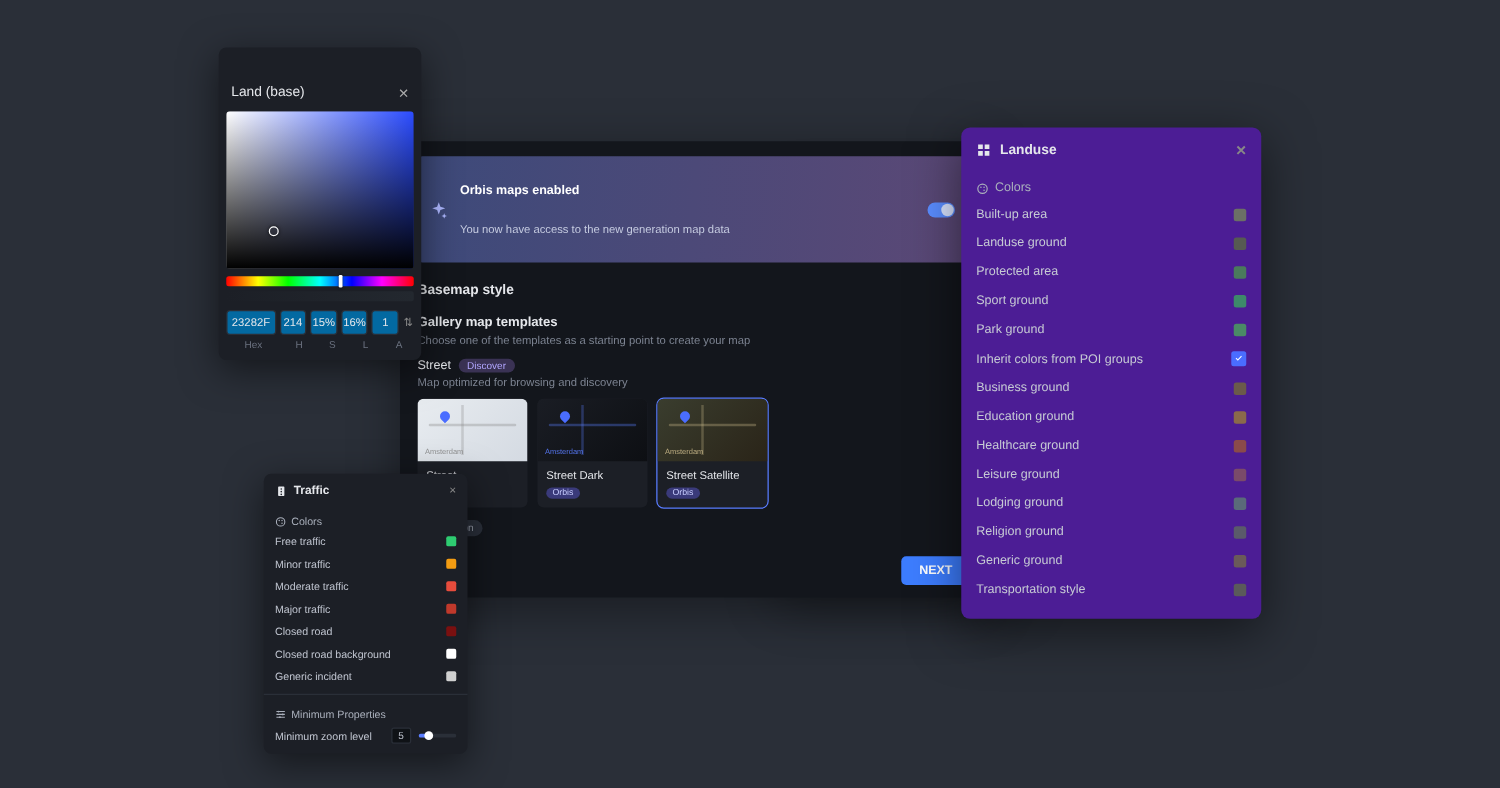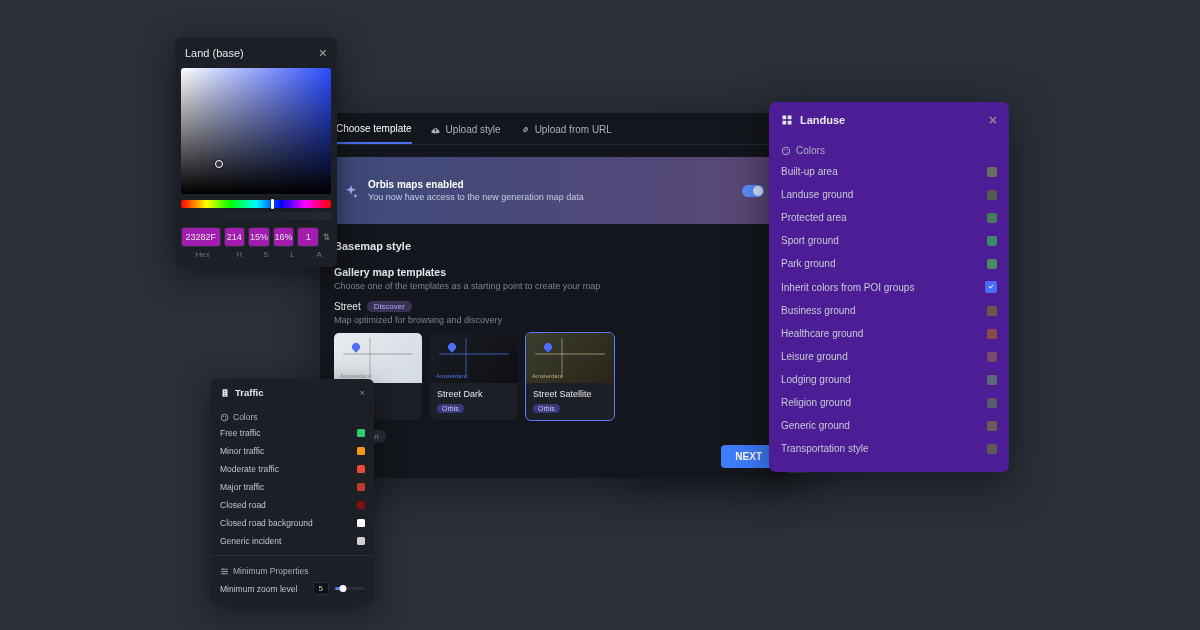--- a/index.html
+++ b/index.html
@@ -25,20 +25,21 @@
   box-shadow: 0 8px 30px rgba(0,0,0,0.5);
   z-index: 40;
 }
 .cp-header {
   display: flex;
   justify-content: space-between;
   align-items: center;
   padding: 8px 10px 4px;
   font-size: 11px;
   color: #e5e7eb;
+  margin-top: 21px;
 }
 .cp-close { cursor: pointer; color: #aaa; font-size: 14px; line-height: 1; }
 .cp-gradient {
   margin: 4px 6px 0;
   height: 126px;
   position: relative;
   border-radius: 3px;
   background:
     linear-gradient(to bottom, rgba(0,0,0,0) 0%, #000 100%),
     linear-gradient(to right, #fff 0%, #2b4cff 100%);
@@ -75,21 +76,21 @@
   border-radius: 2px;
   background: linear-gradient(to right, rgba(35,40,47,0), #23282f);
 }
 .cp-inputs {
   display: flex;
   gap: 3px;
   margin: 7px 6px 3px;
   align-items: center;
 }
 .cp-field {
-  background: #a21caf;
+  background: #0369a1;
   border: 1px solid #2a2f38;
   border-radius: 3px;
   color: #e5e7eb;
   font-size: 9px;
   text-align: center;
   padding: 4px 0;
 }
 .cp-field.hex { width: 44px; }
 .cp-field.sm { width: 24px; }
 .cp-stepper { width: 10px; color: #888; font-size: 9px; text-align:center; }
@@ -133,21 +134,21 @@
   border-radius: 6px;
   background: linear-gradient(95deg, #3d4a7a 0%, #5b4876 100%);
   padding: 22px 12px;
   display: flex;
   align-items: center;
   gap: 10px;
   position: relative;
 }
 .mw-banner-icon { color: #aeb8ff; }
 .mw-banner-text .t1 { font-size: 10px; color: #fff; font-weight: 600; }
-.mw-banner-text .t2 { font-size: 9px; color: #c5cbe0; margin-top: 2px; }
+.mw-banner-text .t2 { font-size: 9px; color: #c5cbe0; margin-top: 20px; }
 .mw-toggle {
   margin-left: auto;
   width: 22px; height: 12px;
   background: #5a8dff;
   border-radius: 9px;
   position: relative;
 }
 .mw-toggle::after {
   content: "";
   position: absolute;
@@ -423,37 +424,20 @@
   <div class="cp-labels">
     <span class="hex">Hex</span>
     <span class="sm">H</span>
     <span class="sm">S</span>
     <span class="sm">L</span>
     <span class="sm">A</span>
   </div>
 </div>
 
 <div class="main-window">
-  <div class="mw-tabs">
-    <div class="mw-tab active">
-      <span>Choose template</span>
-    </div>
-    <div class="mw-tab">
-      <svg viewBox="0 0 16 16">
-          <path fill="currentColor" d="M4 10a4 4 0 014-4 4 4 0 013.8 2.7A2.5 2.5 0 0114 11a2.5 2.5 0 01-2.5 2.5h-7A2.5 2.5 0 012 11a2.5 2.5 0 012-2.45zM8 7l-2 2h1.3v2h1.4V9H10z"></path>
-        </svg>
-      <span>Upload style</span>
-    </div>
-    <div class="mw-tab">
-      <svg viewBox="0 0 16 16">
-          <path fill="currentColor" d="M6 9a3 3 0 013-3h1v1.5H9A1.5 1.5 0 007.5 9 1.5 1.5 0 009 10.5h1V12H9a3 3 0 01-3-3zm4-3h-1V4.5h1A3 3 0 0113 7.5 3 3 0 0110 10.5H9V9h1a1.5 1.5 0 000-3z"></path>
-        </svg>
-      <span>Upload from URL</span>
-    </div>
-  </div>
 
   <div class="mw-banner">
     <svg width="14" height="14" viewBox="0 0 16 16" class="mw-banner-icon">
         <path fill="currentColor" d="M8 1l1.5 4L14 6.5 9.5 8 8 12 6.5 8 2 6.5 6.5 5zM13 11l.7 1.8 1.8.7-1.8.7L13 16l-.7-1.8-1.8-.7 1.8-.7z"></path>
       </svg>
     <div class="mw-banner-text">
       <div class="t1">Orbis maps enabled</div>
       <div class="t2">You now have access to the new generation map data</div>
     </div>
     <div class="mw-toggle"></div>
@@ -625,20 +609,24 @@
           <svg viewBox="0 0 16 16">
             <path fill="#fff" d="M6.5 11L3 7.5l1.2-1.2L6.5 8.6l5.3-5.3L13 4.5z"></path>
           </svg>
         </span>
       </div>
       <div class="lp-row">
         <span>Business ground</span>
         <span class="lp-swatch" style="background:#6b5a4a"></span>
       </div>
       <div class="lp-row">
+        <span>Education ground</span>
+        <span class="lp-swatch" style="background:#8a6a4a"></span>
+      </div>
+      <div class="lp-row">
         <span>Healthcare ground</span>
         <span class="lp-swatch" style="background:#8a4a4a"></span>
       </div>
       <div class="lp-row">
         <span>Leisure ground</span>
         <span class="lp-swatch" style="background:#7a4a6a"></span>
       </div>
       <div class="lp-row">
         <span>Lodging ground</span>
         <span class="lp-swatch" style="background:#5a6a7a"></span>

